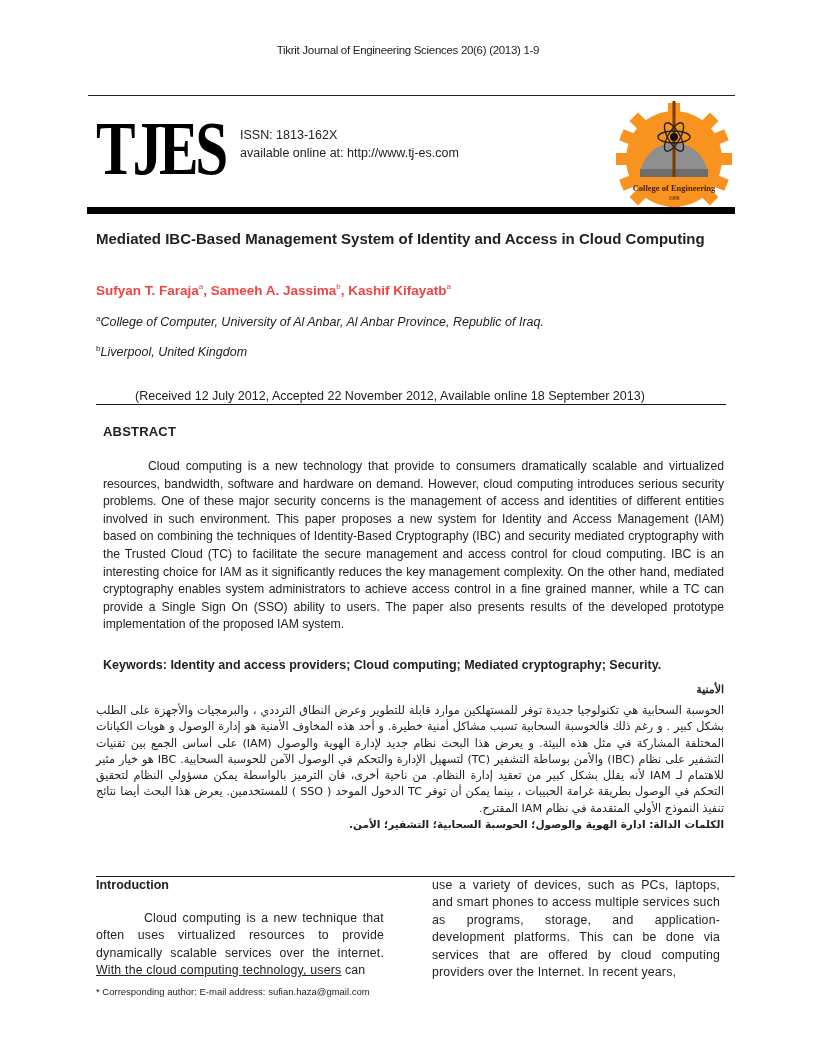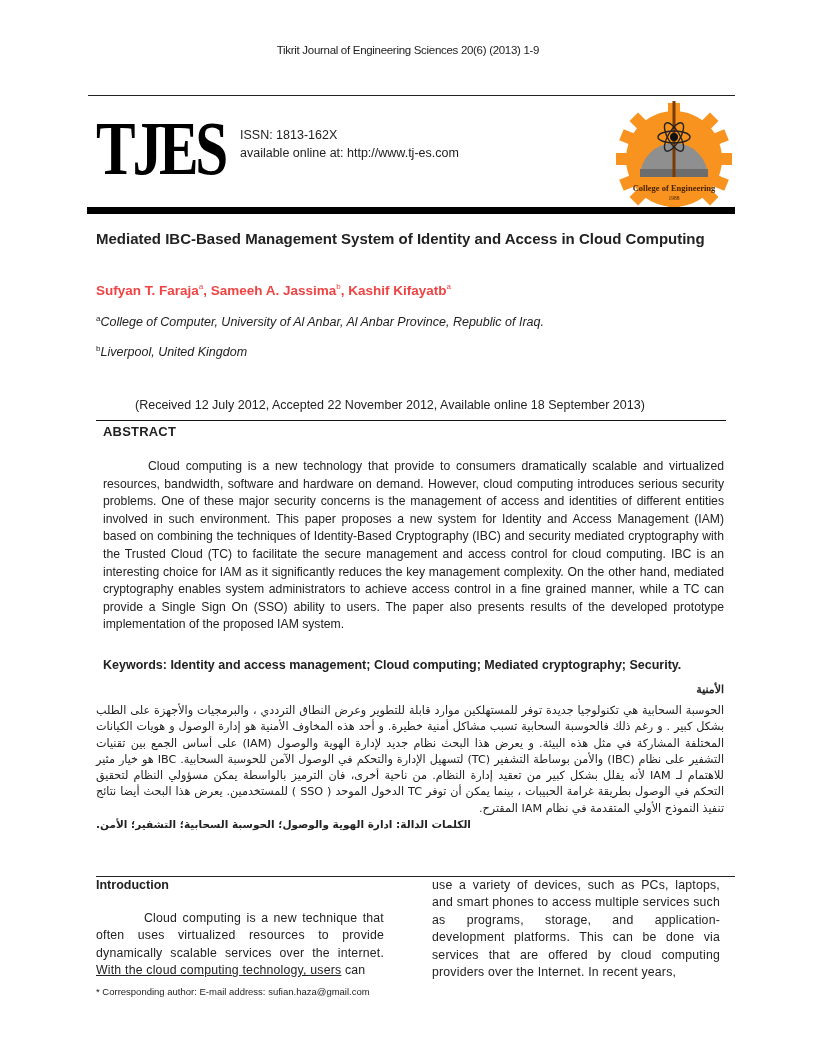--- a/index.html
+++ b/index.html
@@ -11,28 +11,28 @@
   #journal-info { left:240px; top:126px; font-size:12.5px; line-height:18px; color:#222; }
   #seal { left:612px; top:99px; width:124px; height:112px; }
   #black-bar { left:87px; top:207px; width:648px; height:7px; background:#000; }
   #title { left:96px; top:230px; width:620px; font-weight:bold; font-size:15px; line-height:18px; color:#222; }
   #authors { left:96px; top:282px; font-weight:bold; font-size:13.5px; color:#ef4444; }
   #authors sup { font-size:8px; font-weight:normal; }
   .affil { left:96px; font-style:italic; font-size:12.5px; color:#222; }
   .affil sup { font-size:8px; font-style:normal; }
   #affil-a { top:314px; }
   #affil-b { top:344px; }
-  #dates { left:96px; top:389px; width:630px; font-size:12.5px; color:#222; text-align:left; padding-left:39px; box-sizing:border-box; border-bottom:1.6px solid #111; padding-bottom:8px;margin-top:9px; }
+  #dates { left:96px; top:389px; width:630px; font-size:12.5px; color:#222; text-align:left; padding-left:39px; box-sizing:border-box; border-bottom:1.6px solid #111; padding-bottom:1px; }
   #abstract-head { left:103px; top:424px; font-weight:bold; font-size:13px; color:#222; letter-spacing:0.2px; }
   #abstract-body { left:103px; top:458px; width:621px; font-size:12.2px; line-height:17.6px; text-align:justify; color:#222; }
   #abstract-body .indent { display:inline-block; width:45px; }
   #keywords { left:103px; top:658px; width:625px; font-weight:bold; font-size:12.5px; color:#222; }
   #arabic-head { left:600px; top:683px; width:124px; text-align:right; font-weight:bold; font-size:11px; color:#222; direction:rtl; }
   #arabic-body { left:96px; top:703px; width:628px; direction:rtl; text-align:justify; font-size:11.2px; line-height:16.3px; color:#222; font-family:"DejaVu Sans", sans-serif; }
-  #arabic-keywords { left:96px; top:818px; width:628px; direction:rtl; text-align:left; font-weight:bold; font-size:10.5px; color:#222; font-family:"DejaVu Sans", sans-serif; }
+  #arabic-keywords { left:96px; top:818px; width:628px; direction:rtl; text-align:right; font-weight:bold; font-size:10.5px; color:#222; font-family:"DejaVu Sans", sans-serif; }
   #intro-rule { left:96px; top:876px; width:639px; border-top:1.2px solid #222; }
   #intro-head { left:96px; top:878px; font-weight:bold; font-size:12.5px; color:#222; }
   #col-left { left:96px; top:910px; width:288px; font-size:12.3px; line-height:17.4px; text-align:justify; color:#222; letter-spacing:0.2px; }
   #col-left .indent { display:inline-block; width:48px; }
   #col-left u { text-decoration:underline; }
   #col-right { left:432px; top:877px; width:288px; font-size:12.3px; line-height:17.4px; text-align:justify; color:#222; letter-spacing:0.2px; }
   #footnote { left:96px; top:986px; font-size:9.5px; color:#222; }
 </style>
 </head>
 <body>
@@ -86,21 +86,21 @@
 </div>
 
 <div id="affil-a" class="abs affil"><sup>a</sup><span>College of Computer, University of Al Anbar, Al Anbar Province, Republic of Iraq.</span></div>
 <div id="affil-b" class="abs affil"><sup>b</sup><span>Liverpool, United Kingdom</span></div>
 
 <div id="dates" class="abs">(Received 12 July 2012, Accepted 22 November 2012, Available online 18 September 2013)</div>
 
 <div id="abstract-head" class="abs">ABSTRACT</div>
 <div id="abstract-body" class="abs"><span class="indent"></span><span>Cloud computing is a new technology that provide to consumers dramatically scalable and virtualized resources, bandwidth, software and hardware on demand. However, cloud computing introduces serious security problems. One of these major security concerns is the management of access and identities of different entities involved in such environment.  This paper proposes a new system for Identity and Access Management (IAM) based on combining the techniques of Identity-Based Cryptography (IBC) and security mediated cryptography with the Trusted Cloud (TC) to facilitate the secure management and access control for cloud computing. IBC is an interesting choice for IAM as it significantly reduces the key management complexity. On the other hand, mediated cryptography enables system administrators to achieve access control in a fine grained manner, while a TC can provide a Single Sign On (SSO) ability to users. The paper also presents results of the developed prototype implementation of the proposed IAM system.</span></div>
 
-<div id="keywords" class="abs">Keywords: Identity and access management; Cloud computing; Mediated cryptography; Security.</div>
+<div id="keywords" class="abs">Keywords: Identity and access providers; Cloud computing; Mediated cryptography; Security.</div>
 
 <div id="arabic-head" class="abs">الأمنية</div>
 <div id="arabic-body" class="abs">الحوسبة السحابية هي تكنولوجيا جديدة توفر للمستهلكين موارد قابلة للتطوير وعرض النطاق الترددي ، والبرمجيات والأجهزة على الطلب بشكل كبير . و رغم ذلك فالحوسبة السحابية تسبب مشاكل أمنية خطيرة. و أحد هذه المخاوف الأمنية هو إدارة الوصول و هويات الكيانات المختلفة المشاركة في مثل هذه البيئة. و يعرض هذا البحث نظام جديد لإدارة الهوية والوصول (IAM) على أساس الجمع بين تقنيات التشفير على نظام (IBC) والأمن بوساطة التشفير (TC) لتسهيل الإدارة والتحكم في الوصول الآمن للحوسبة السحابية. IBC هو خيار مثير للاهتمام لـ IAM لأنه يقلل بشكل كبير من تعقيد إدارة النظام. من ناحية أخرى، فان الترميز بالواسطة يمكن مسؤولي النظام لتحقيق التحكم في الوصول بطريقة غرامة الحبيبات ، بينما يمكن أن توفر TC الدخول الموحد ( SSO ) للمستخدمين. يعرض هذا البحث أيضا نتائج تنفيذ النموذج الأولي المتقدمة في نظام IAM المقترح.</div>
 <div id="arabic-keywords" class="abs">الكلمات الدالة: ادارة الهوية والوصول؛ الحوسبة السحابية؛ التشفير؛ الأمن.</div>
 
 <div id="intro-rule" class="abs"></div>
 <div id="intro-head" class="abs">Introduction</div>
 
 <div id="col-left" class="abs"><span class="indent"></span><span>Cloud computing is a new technique that often uses virtualized resources to provide dynamically scalable services over the internet. </span><u>With the cloud computing technology, users</u><span> can</span></div>
 

